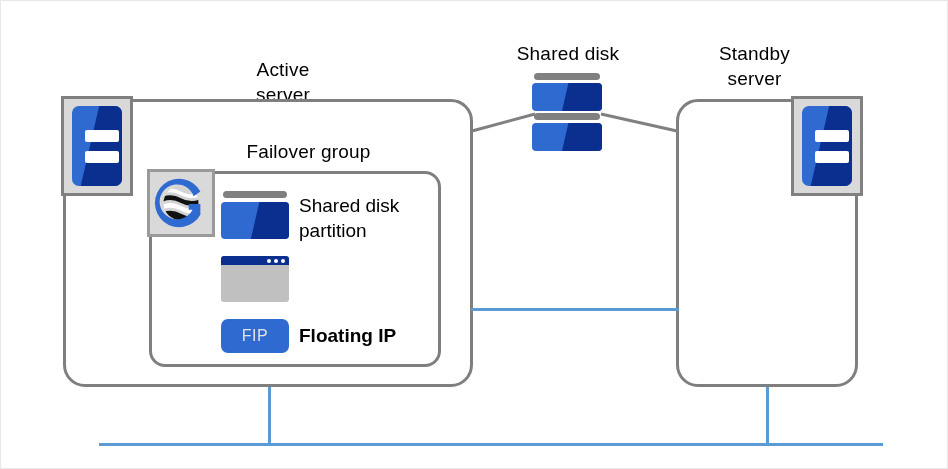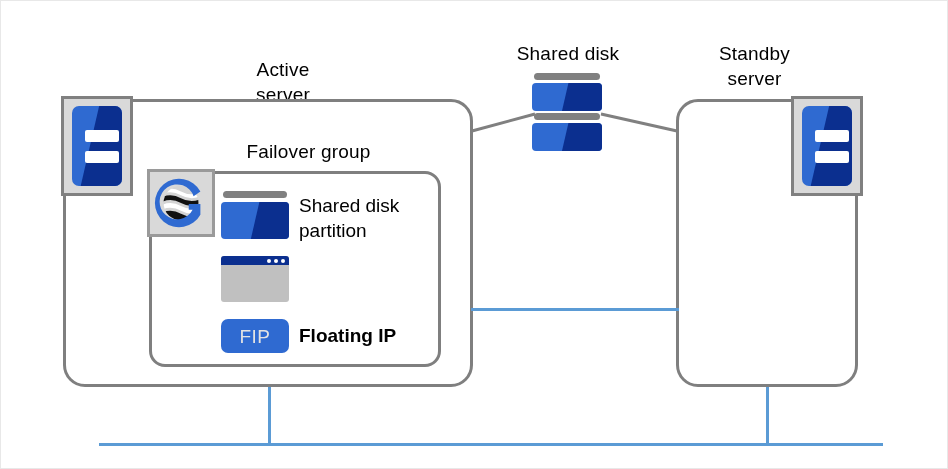--- a/index.html
+++ b/index.html
@@ -181,21 +181,21 @@
     border-radius: 50%;
     background: #ffffff;
   }
 
   
   .fip-chip {
     position: absolute;
     background: #2f6ad1;
     border-radius: 7px;
     color: #e3e3e3;
-    font-size: 19px;
+    font-size: 16px;
     line-height: 1;
     display: flex;
     align-items: center;
     justify-content: center;
     letter-spacing: .5px;
   }
 
   
   .cluster-logo {
     position: absolute;

